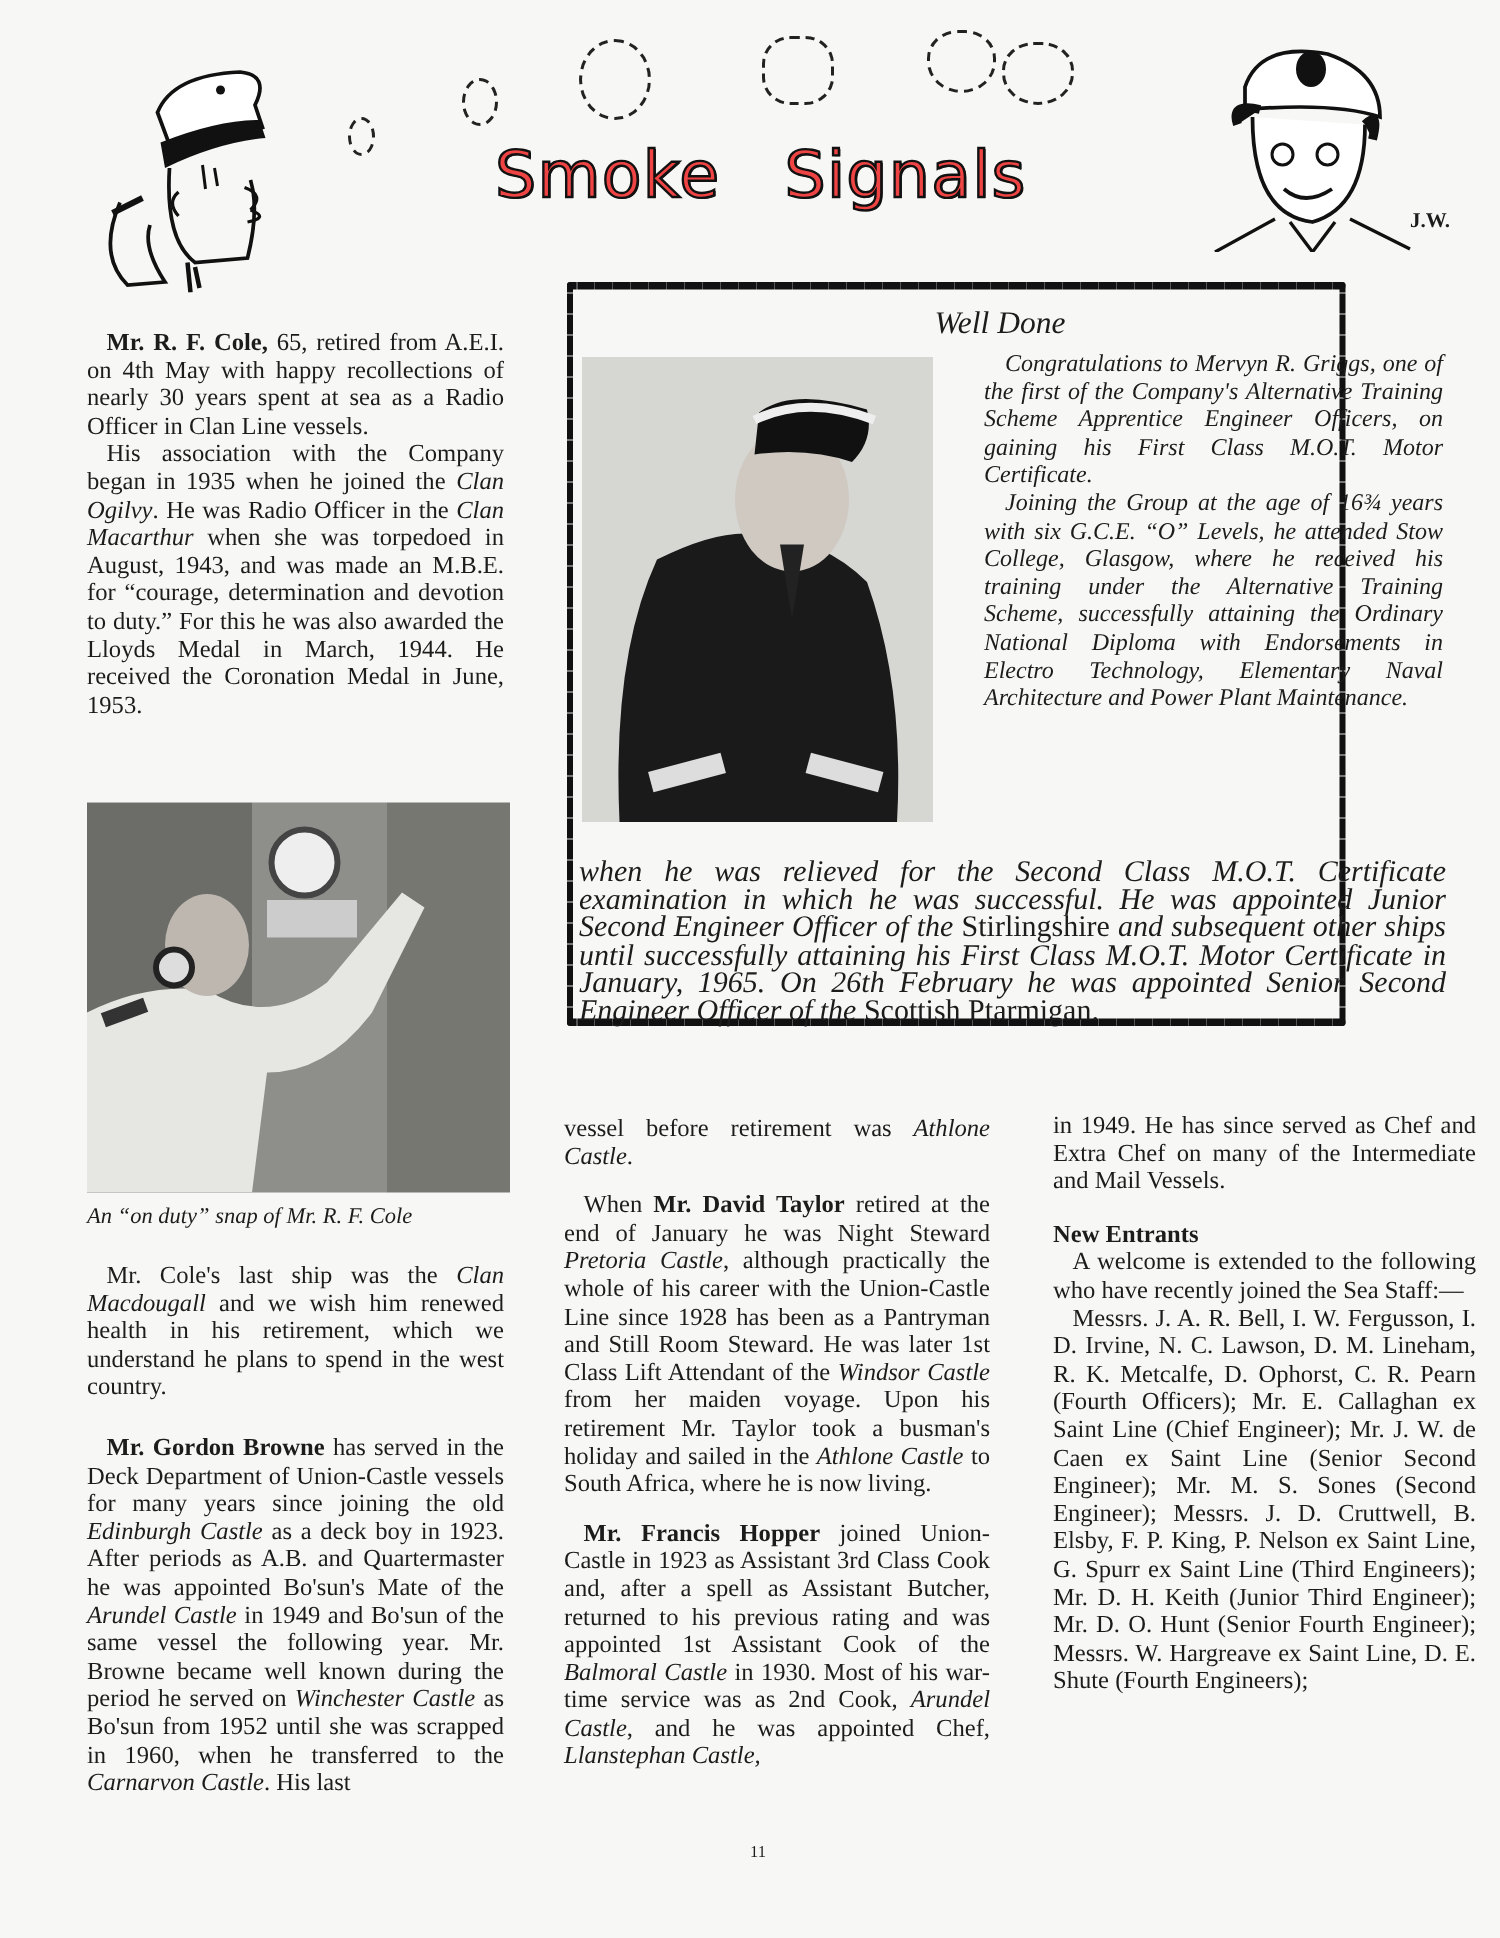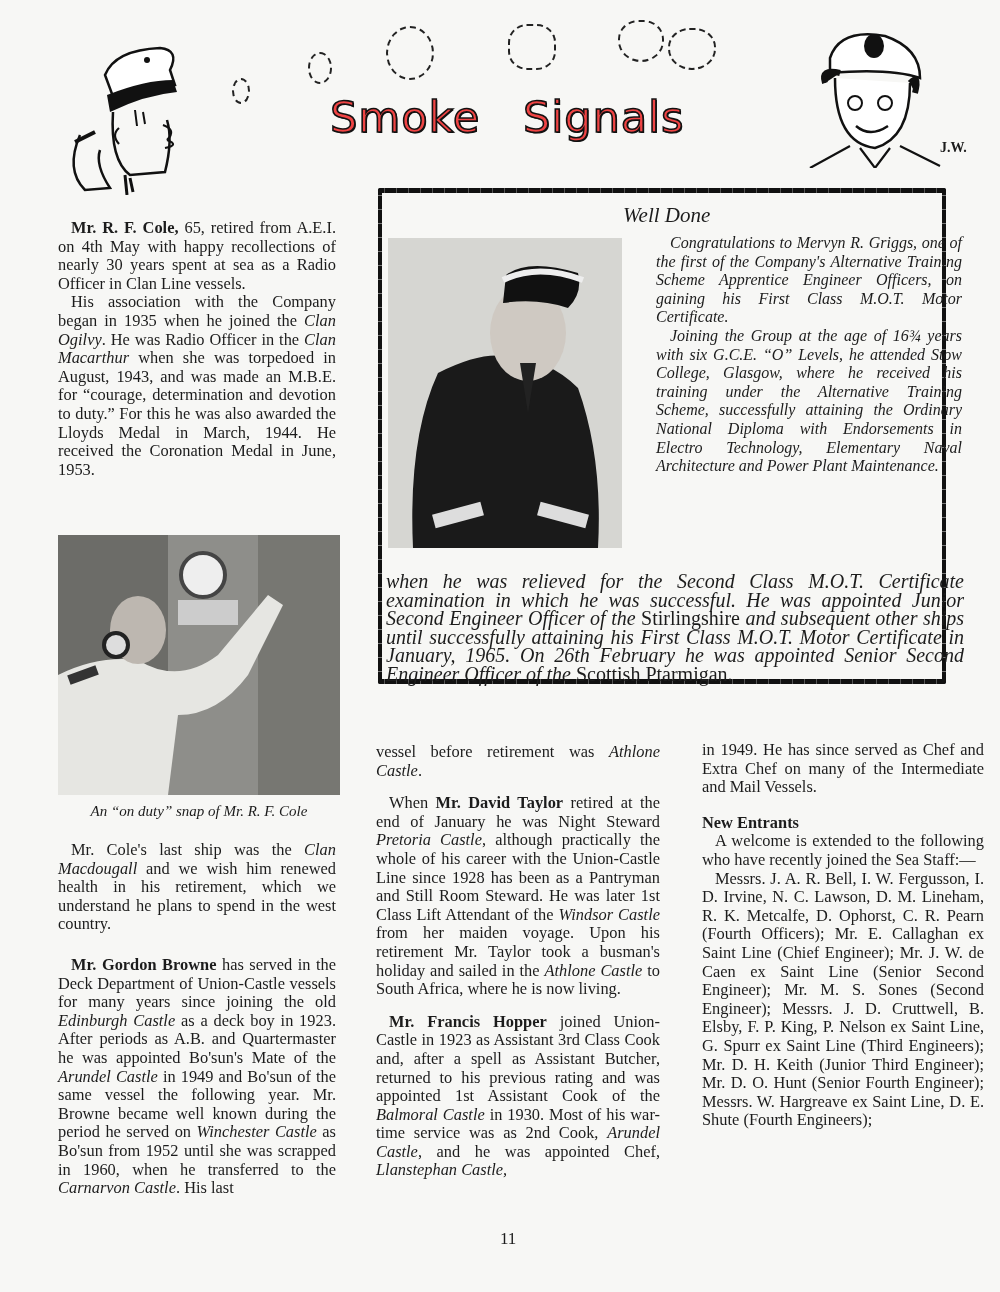--- a/index.html
+++ b/index.html
@@ -23,21 +23,21 @@
     left: 330px; top: 92px; width: 370px; text-align: left;
     font-family: "DejaVu Sans", sans-serif; font-size: 43px; letter-spacing: 1px;
     color: #ef4444; -webkit-text-stroke: 1.6px #111;
     text-shadow: 1px 1px 0 #111;
     word-spacing: 28px;
   }
   .smoke { border: 2px dashed #222; border-radius: 50%; }
 
   
   #box {
-    left: 378px; top: 188px; width: 568px; height: 496px;
+    left: 378px; top: 188px; width: 519px; height: 496px;
     box-sizing: border-box;
   }
   #box .frame-h { position: absolute; left: 0; right: 0; height: 5px;
     background: repeating-linear-gradient(90deg, #111 0 6px, #555 6px 7px, #111 7px 12px);
     border-radius: 3px; }
   #box .frame-v { position: absolute; top: 0; bottom: 0; width: 4px;
     background: repeating-linear-gradient(180deg, #111 0 7px, #777 7px 8px, #111 8px 14px);
     border-radius: 3px; }
   #box-heading {
     position: absolute; left: 245px; top: 15px;
@@ -56,23 +56,23 @@
   #box-text-bottom {
     position: absolute; left: 8px; top: 384px; width: 578px;
     font-style: italic; font-size: 20px; line-height: 18.6px; text-align: justify;
   }
   .roman { font-style: normal; }
 
   
   #cole-photo {
     left: 58px; top: 535px; width: 282px; height: 260px; background: #9a9a96; overflow: hidden;
   }
-  #cole-caption { left: 58px; top: 803px; width: 282px; text-align: center; font-style: italic; font-size: 15px; }
-
-  #page-number { left: 500px; top: 1229px; font-size: 17px; }
+  #cole-caption { left: 58px; top: 803px; width: 282px; font-style: italic; font-size: 15px; }
+
+  #page-number { left: 500px; top: 1229px; font-size: 11px; }
   #new-entrants-heading { font-weight: bold; text-indent: 0 !important; }
 </style>
 </head>
 <body>
 
 <div class="abs" style="left:0;top:0;width:1000px;height:190px;">
 
   <svg class="abs" style="left:55px;top:40px" width="175" height="155" viewBox="0 0 175 155">
     <path d="M50 35 Q60 10 105 8 Q125 10 115 30 L120 45 Q100 50 60 62 Z" fill="#fff" stroke="#111" stroke-width="2.5"></path>
     <path d="M52 55 Q90 40 118 40 L122 52 Q90 55 55 72 Z" fill="#111"></path>

